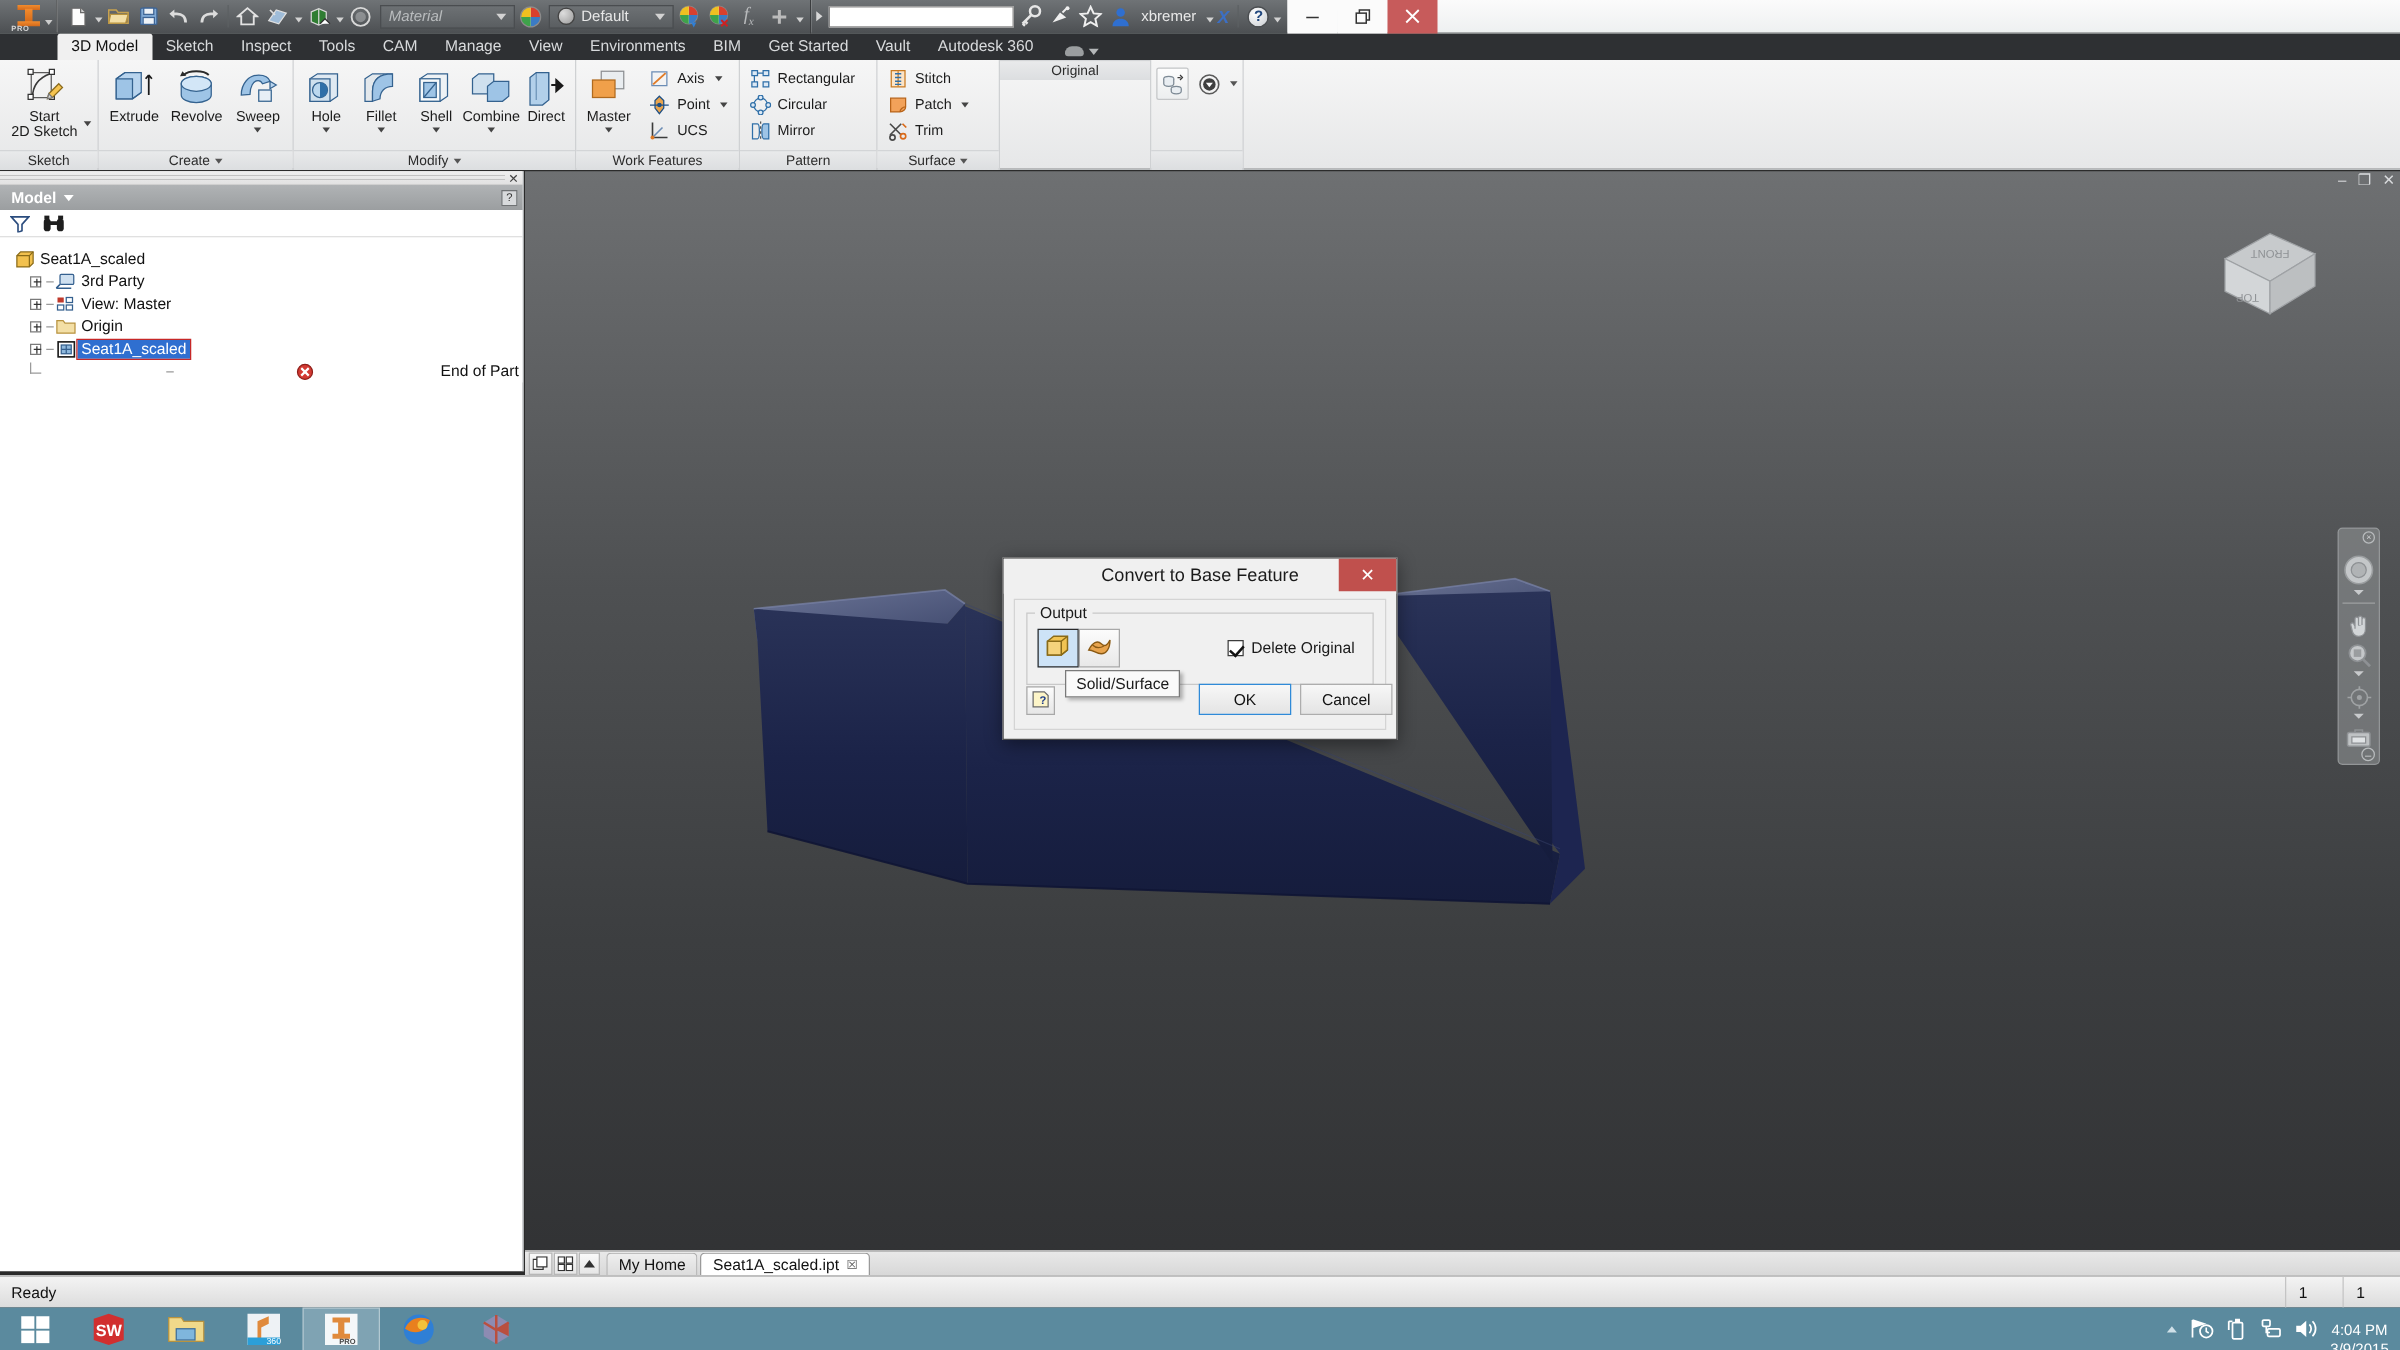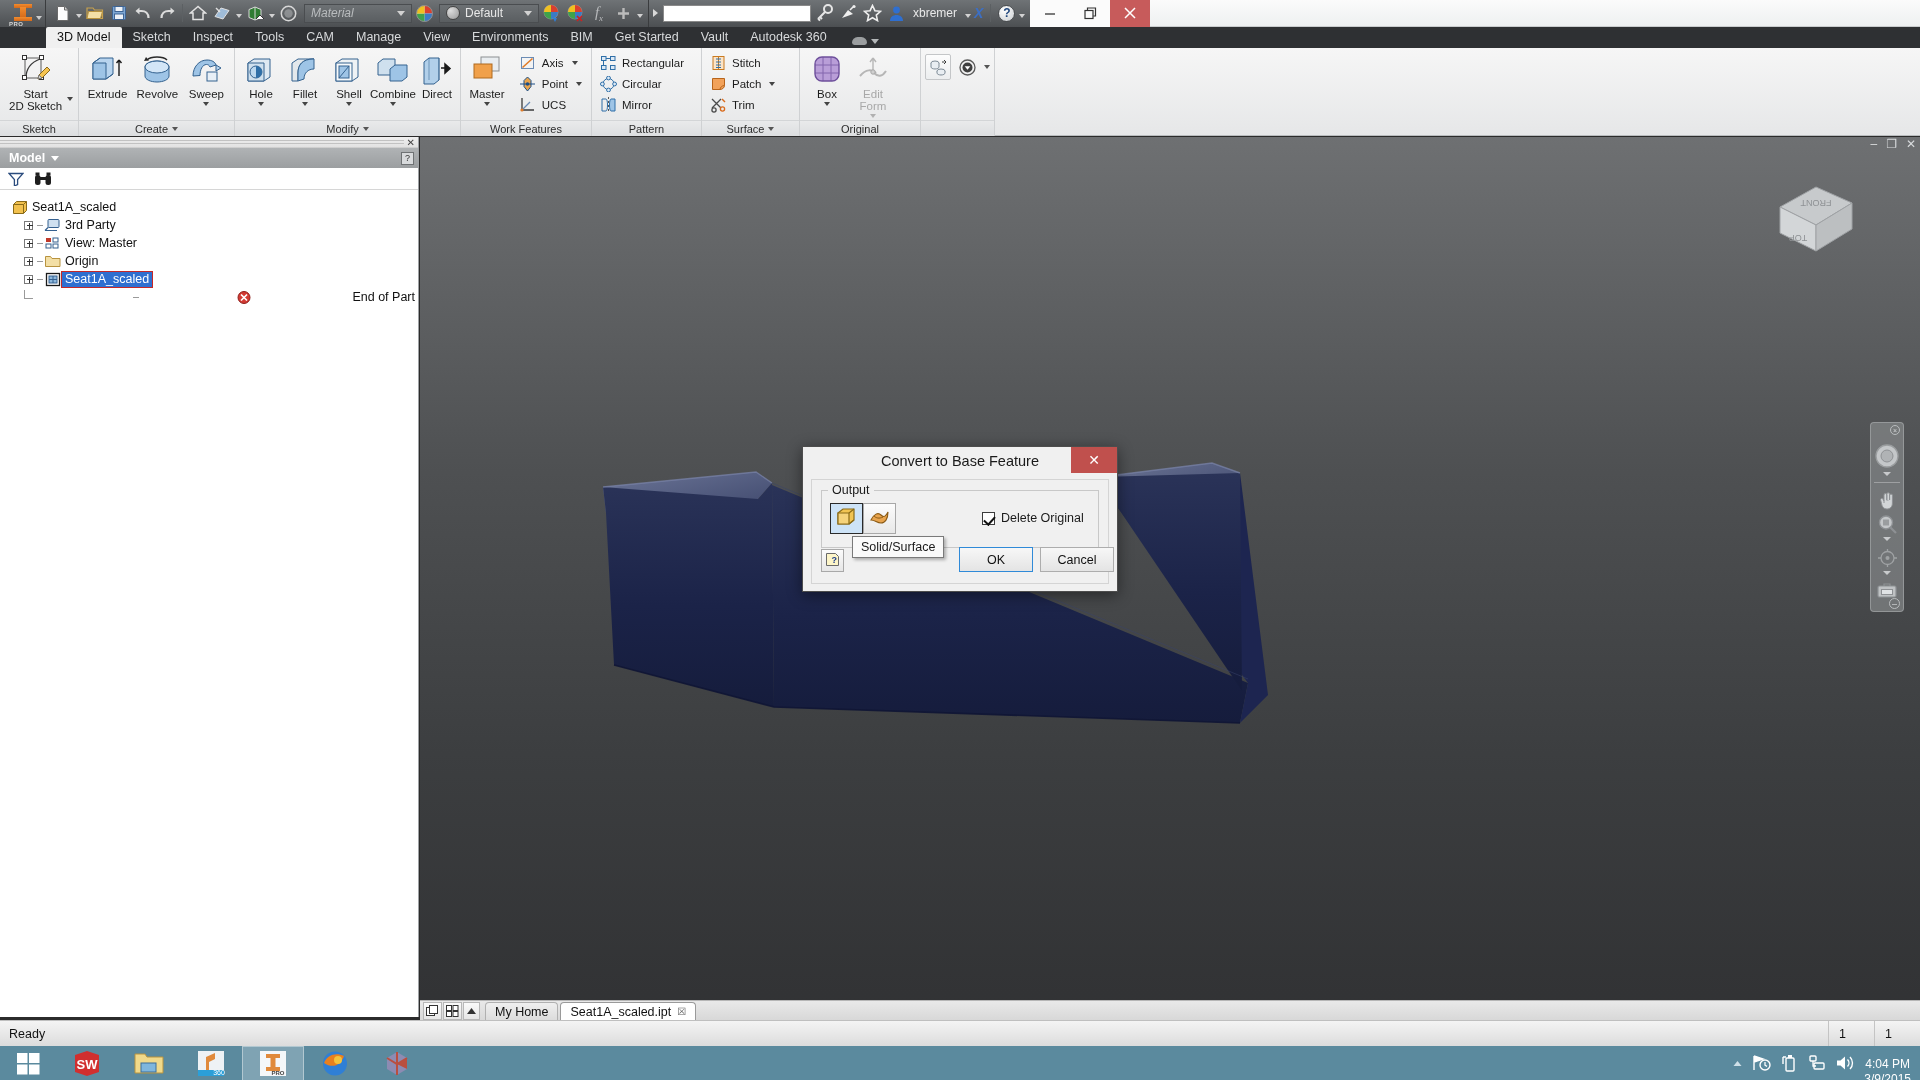--- a/index.html
+++ b/index.html
@@ -721,44 +721,20 @@
           </div>
         </div>
       </div>
       <div class="panel-label">
         <span>Surface</span>
         <span class="plabel-caret"></span>
       </div>
     </div>
 
     <div class="panel" style="width:121px;">
-      <div class="panel-body">
-        <div class="bigbtn">
-          <span class="ic">
-            <svg width="36" height="32" viewBox="0 0 36 32">
-              <rect x="6" y="3" width="24" height="24" rx="7" fill="#b99ed8" stroke="#6d4f9b" stroke-width="1.4"></rect>
-              <path d="M6 11h24M6 19h24M14 3v24M22 3v24" stroke="#6d4f9b" opacity=".7"></path>
-            </svg>
-          </span>
-          <span class="lb">Box</span>
-          <span class="dd"></span>
-        </div>
-        <div class="bigbtn disabled">
-          <span class="ic">
-            <svg width="36" height="32" viewBox="0 0 36 32">
-              <path d="M5 22c6-7 12-7 16-3M19 19c4 4 8 4 12-2" fill="none" stroke="#b6b6b6" stroke-width="2"></path>
-              <path d="M18 4v13M18 4l-3 4M18 4l3 4" stroke="#b6b6b6" stroke-width="1.4" fill="none"></path>
-              <circle cx="18" cy="18" r="2.2" fill="#cfcfcf" stroke="#a8a8a8"></circle>
-            </svg>
-          </span>
-          <span class="lb" style="white-space:pre-line;">Edit
-Form</span>
-          <span class="dd"></span>
-        </div>
-      </div>
       <div class="panel-label">
         <span>Original</span>
       </div>
     </div>
 
     <div class="panel" style="width:74px;">
       <div class="panel-body" style="gap:4px;">
         <div class="tinybtn">
           <svg width="18" height="17" viewBox="0 0 18 17">
             <ellipse cx="6" cy="4" rx="4" ry="2" fill="#e9eef2" stroke="#7d8a95"></ellipse>

